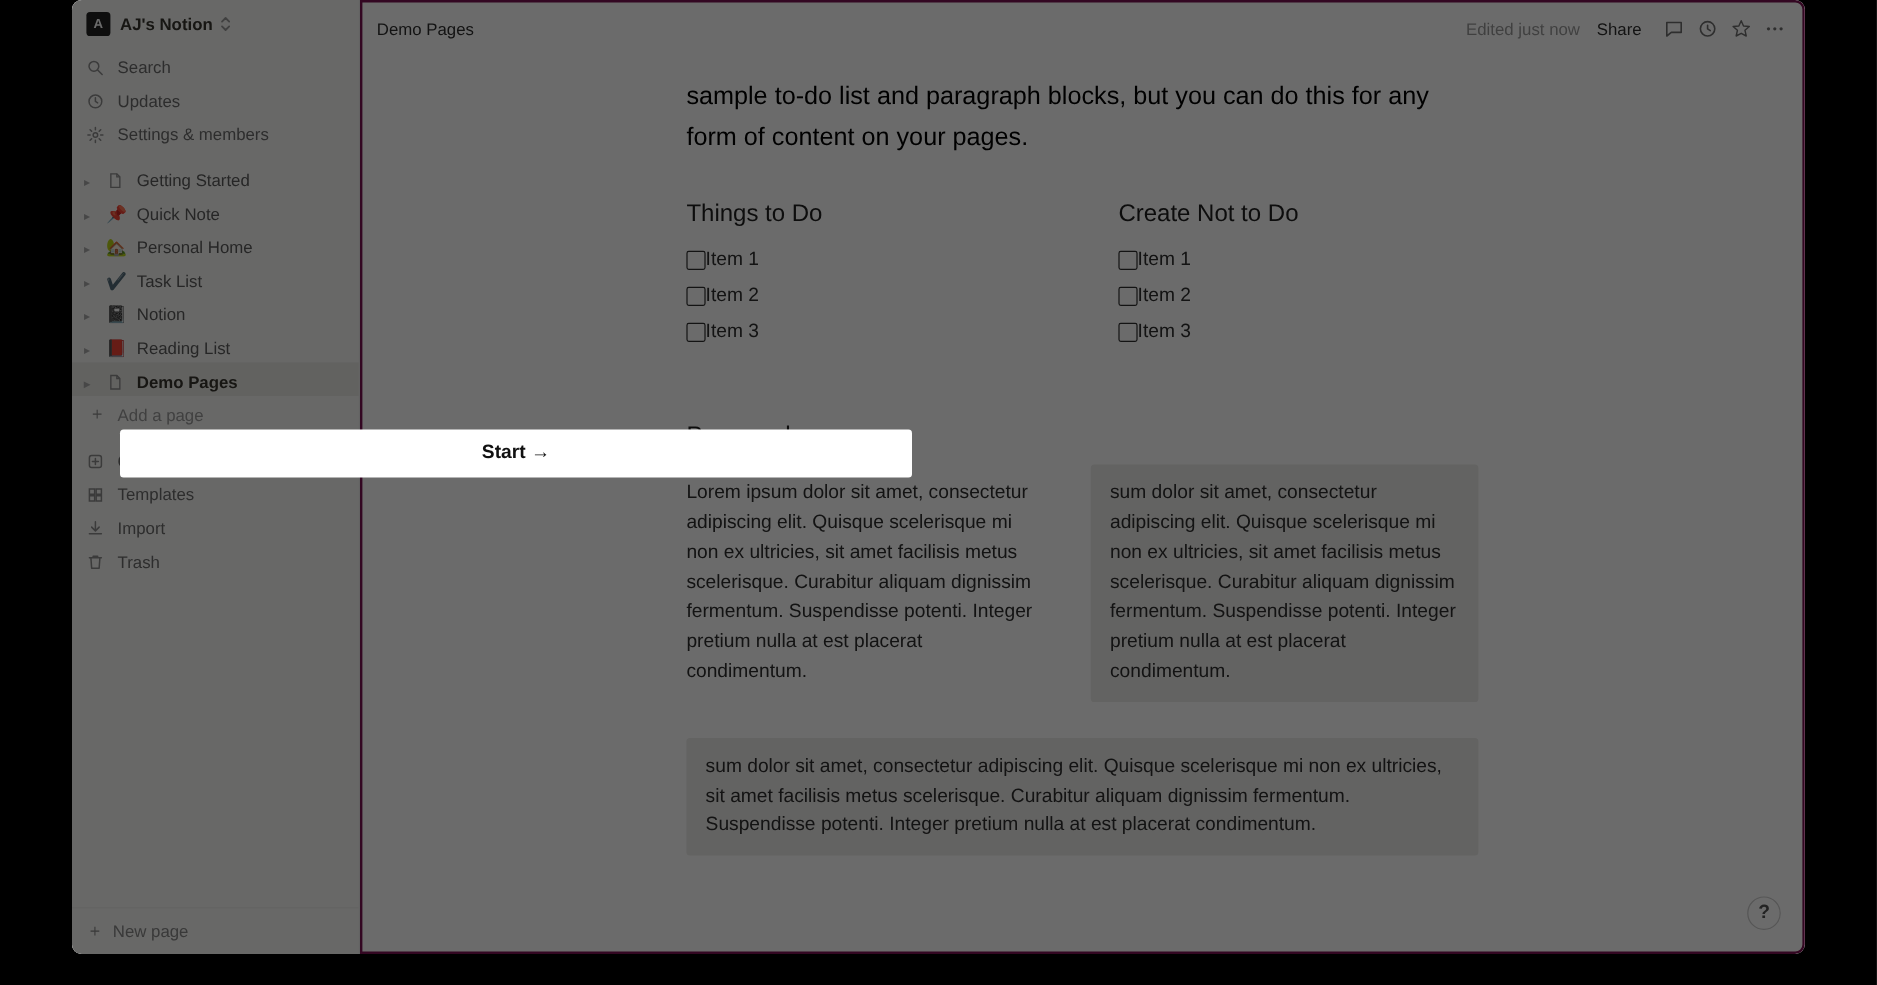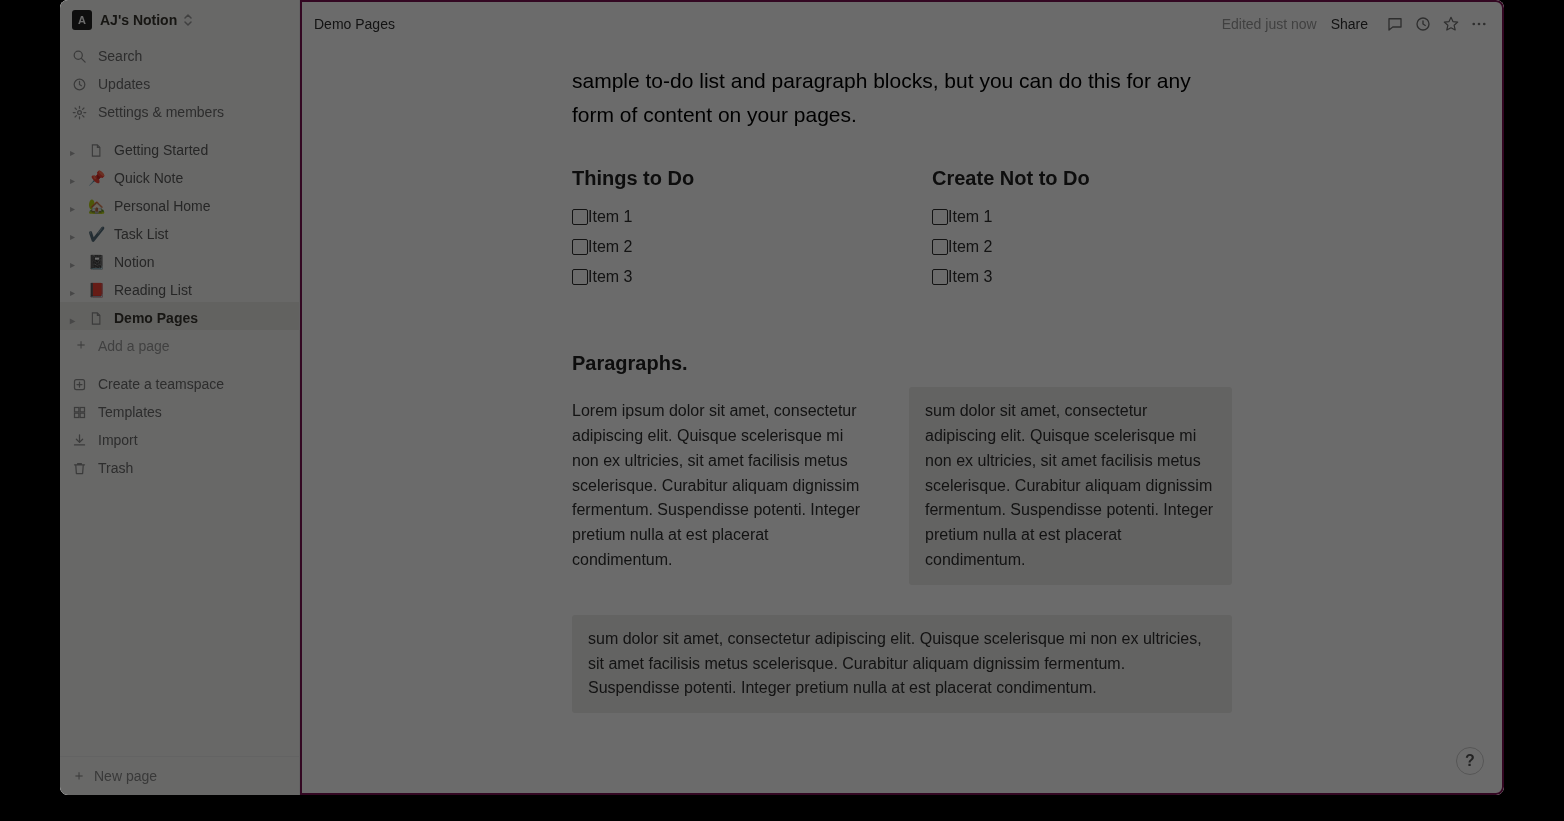--- a/index.html
+++ b/index.html
@@ -75,21 +75,21 @@
   .topbar .tspacer { flex:1; }
   .topbar .edited { color:#9a9a9a; margin-right:14px; }
   .topbar .share { font-weight:500; margin-right:10px; }
   .topbar .ticon { width:22px; height:22px; display:flex; align-items:center; justify-content:center; color:#6f6f6f; margin-left:6px; }
 
   .content {
     flex:1; overflow:auto; padding:0 0 40px 0;
   }
   .doc { max-width:700px; margin:0 auto; padding:0 20px; }
   .intro { font-size:21px; color:#000000; line-height:1.6; margin-top:18px; }
-  h3.sec { font-size:20px; font-weight:700; margin:36px 0 12px; color:#1f1f1f; }
+  h3.sec { font-size:20px; font-weight:400; margin:36px 0 12px; color:#1f1f1f; }
   .cols2 { display:flex; gap:60px; }
   .col { flex:1; }
   .todo { display:flex; align-items:center; height:30px; font-size:16px; color:#2f2f2f; }
   .cb { width:16px; height:16px; border:1.8px solid #2f2f2f; border-radius:2px; }
   .para-wrap { display:flex; gap:30px; margin-top:12px; }
   .para-box {
     flex:1; background:#ecebe9; border-radius:3px;
     padding:12px 16px; font-size:16px; line-height:1.55; color:#2f2f2f;
   }
   .para-box.l { background:transparent; padding-left:0; }
@@ -353,13 +353,14 @@
       </div>
     </div>
 
     <div class="help-btn">?</div>
   </main>
 
   <div class="dim"></div>
 </div>
 
 <div class="overlay">
+  <div class="start-btn">Start →</div>
 </div>
 
 </body></html>

